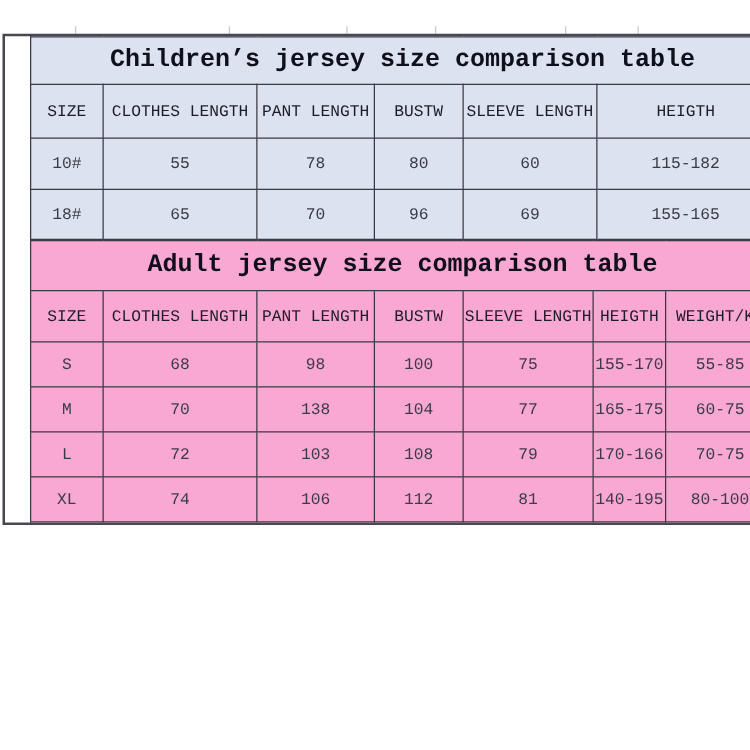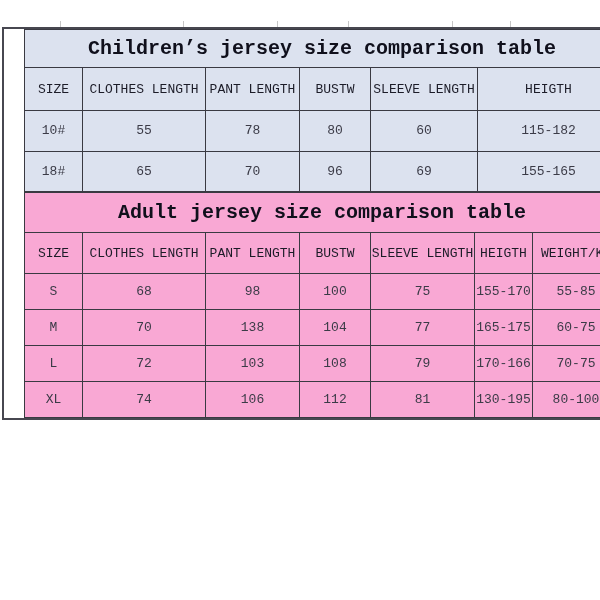--- a/index.html
+++ b/index.html
@@ -173,20 +173,20 @@
             <td>79</td>
             <td>170-166</td>
             <td>70-75</td>
           </tr>
           <tr>
             <td>XL</td>
             <td>74</td>
             <td>106</td>
             <td>112</td>
             <td>81</td>
-            <td>130-195</td>
+            <td>140-195</td>
             <td>80-100</td>
           </tr>
         </tbody>
     </table>
 
   </div>
 </div>
 
 </body></html>

